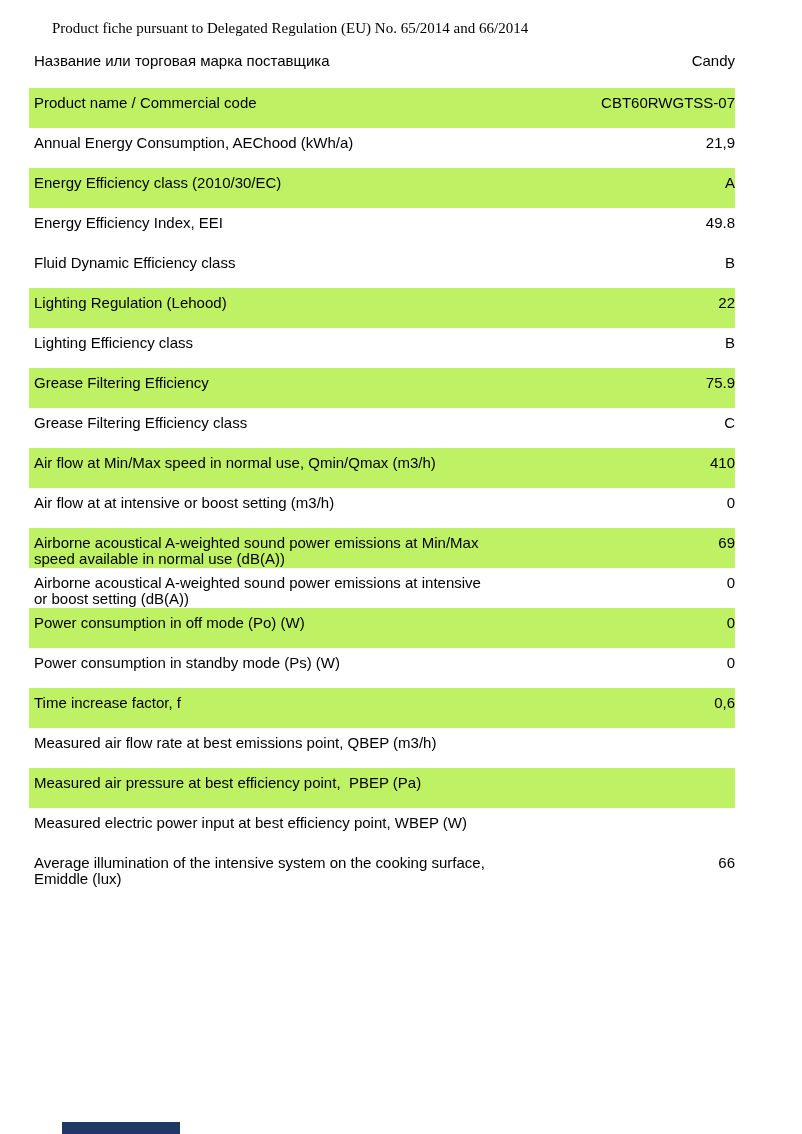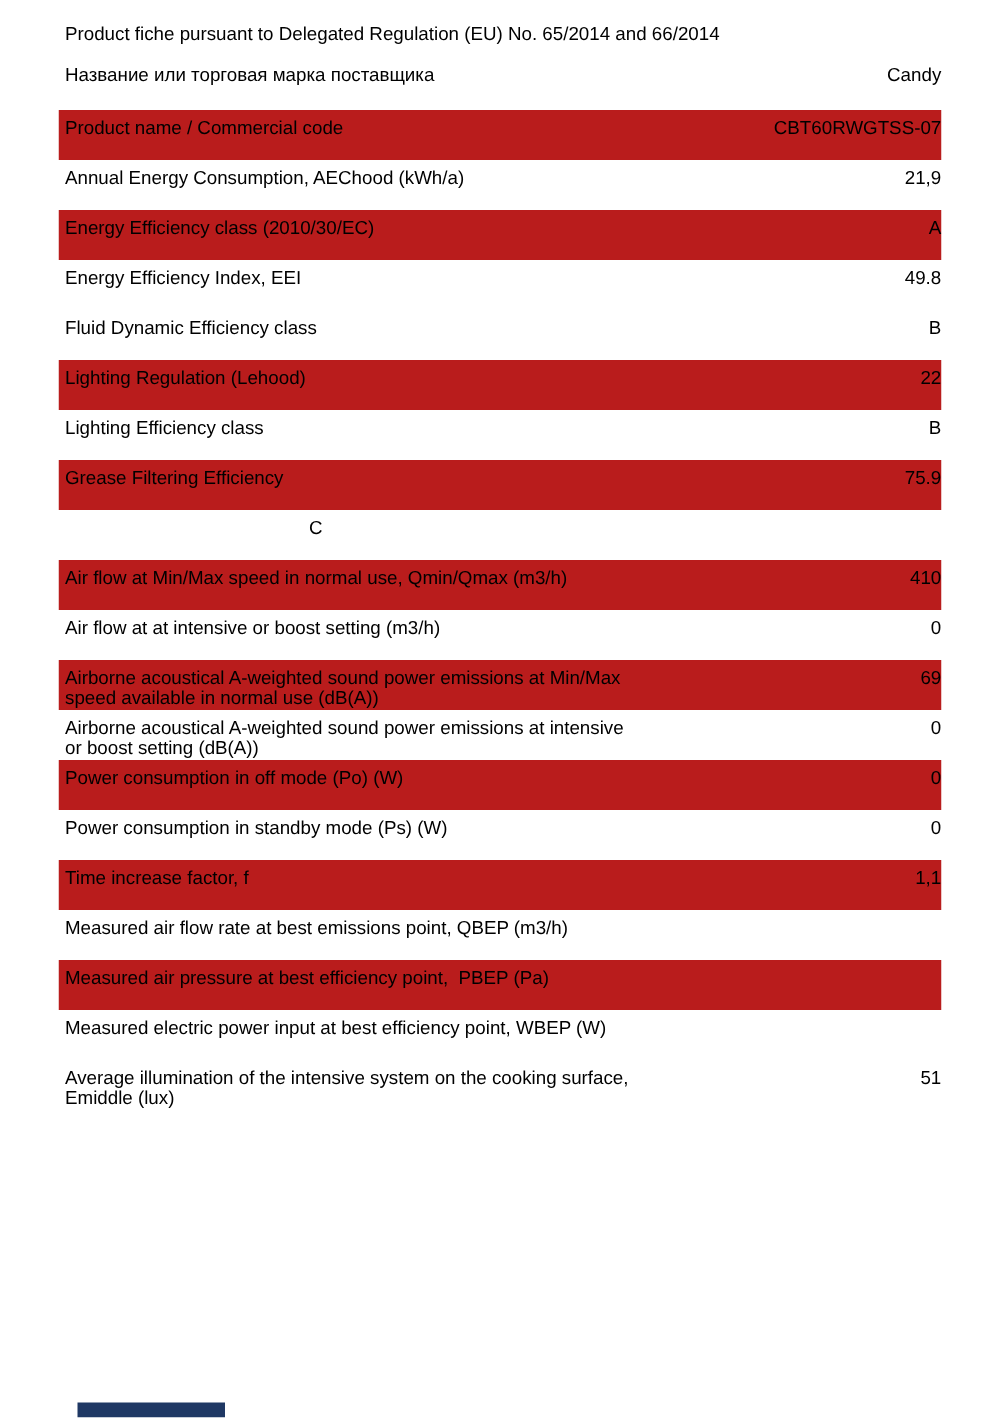--- a/index.html
+++ b/index.html
@@ -9,32 +9,33 @@
     font-family: "Liberation Sans", "DejaVu Sans", sans-serif;
     font-size: 15px;
     color: #000000;
     overflow: hidden;
     position: relative;
   }
   .page-title {
     margin: 20px 0 0 52px;
     line-height: 16px;
     white-space: nowrap;
+    font-family: Liberation Serif, serif;
   }
   .fiche-table {
-    margin: 17px 0 0 47px;
+    margin: 17px 0 0 29px;
     width: 706px;
   }
   .row {
     display: flex;
     align-items: flex-start;
     min-height: 40px;
     padding-top: 7px;
   }
-  .row.shaded { background: #b91c1c; }
+  .row.shaded { background: #bef264; }
   .row.supplier {
     padding-top: 0;
     min-height: 35px;
     background: transparent;
   }
   .row .label {
     flex: 1;
     padding-left: 5px;
     line-height: 16px;
     white-space: pre-wrap;
@@ -99,20 +100,21 @@
     <div class="label">Lighting Efficiency class</div>
     <div class="value">B</div>
   </div>
 
   <div class="row shaded">
     <div class="label">Grease Filtering Efficiency</div>
     <div class="value">75.9</div>
   </div>
 
   <div class="row">
+    <div class="label">Grease Filtering Efficiency class</div>
     <div class="value">C</div>
   </div>
 
   <div class="row shaded">
     <div class="label">Air flow at Min/Max speed in normal use, Qmin/Qmax (m3/h)</div>
     <div class="value">410</div>
   </div>
 
   <div class="row">
     <div class="label">Air flow at at intensive or boost setting (m3/h)</div>
@@ -136,21 +138,21 @@
     <div class="value">0</div>
   </div>
 
   <div class="row">
     <div class="label">Power consumption in standby mode (Ps) (W)</div>
     <div class="value">0</div>
   </div>
 
   <div class="row shaded">
     <div class="label">Time increase factor, f</div>
-    <div class="value">1,1</div>
+    <div class="value">0,6</div>
   </div>
 
   <div class="row">
     <div class="label">Measured air flow rate at best emissions point, QBEP (m3/h)</div>
     <div class="value"></div>
   </div>
 
   <div class="row shaded">
     <div class="label">Measured air pressure at best efficiency point,  PBEP (Pa)</div>
     <div class="value"></div>
@@ -158,18 +160,18 @@
 
   <div class="row">
     <div class="label">Measured electric power input at best efficiency point, WBEP (W)</div>
     <div class="value"></div>
   </div>
 
 
   <div class="row">
     <div class="label">Average illumination of the intensive system on the cooking surface,
 Emiddle (lux)</div>
-    <div class="value">51</div>
+    <div class="value">66</div>
   </div>
 </div>
 </div>
 
 <div class="bottom-accent-bar"></div>
 
 </body></html>

